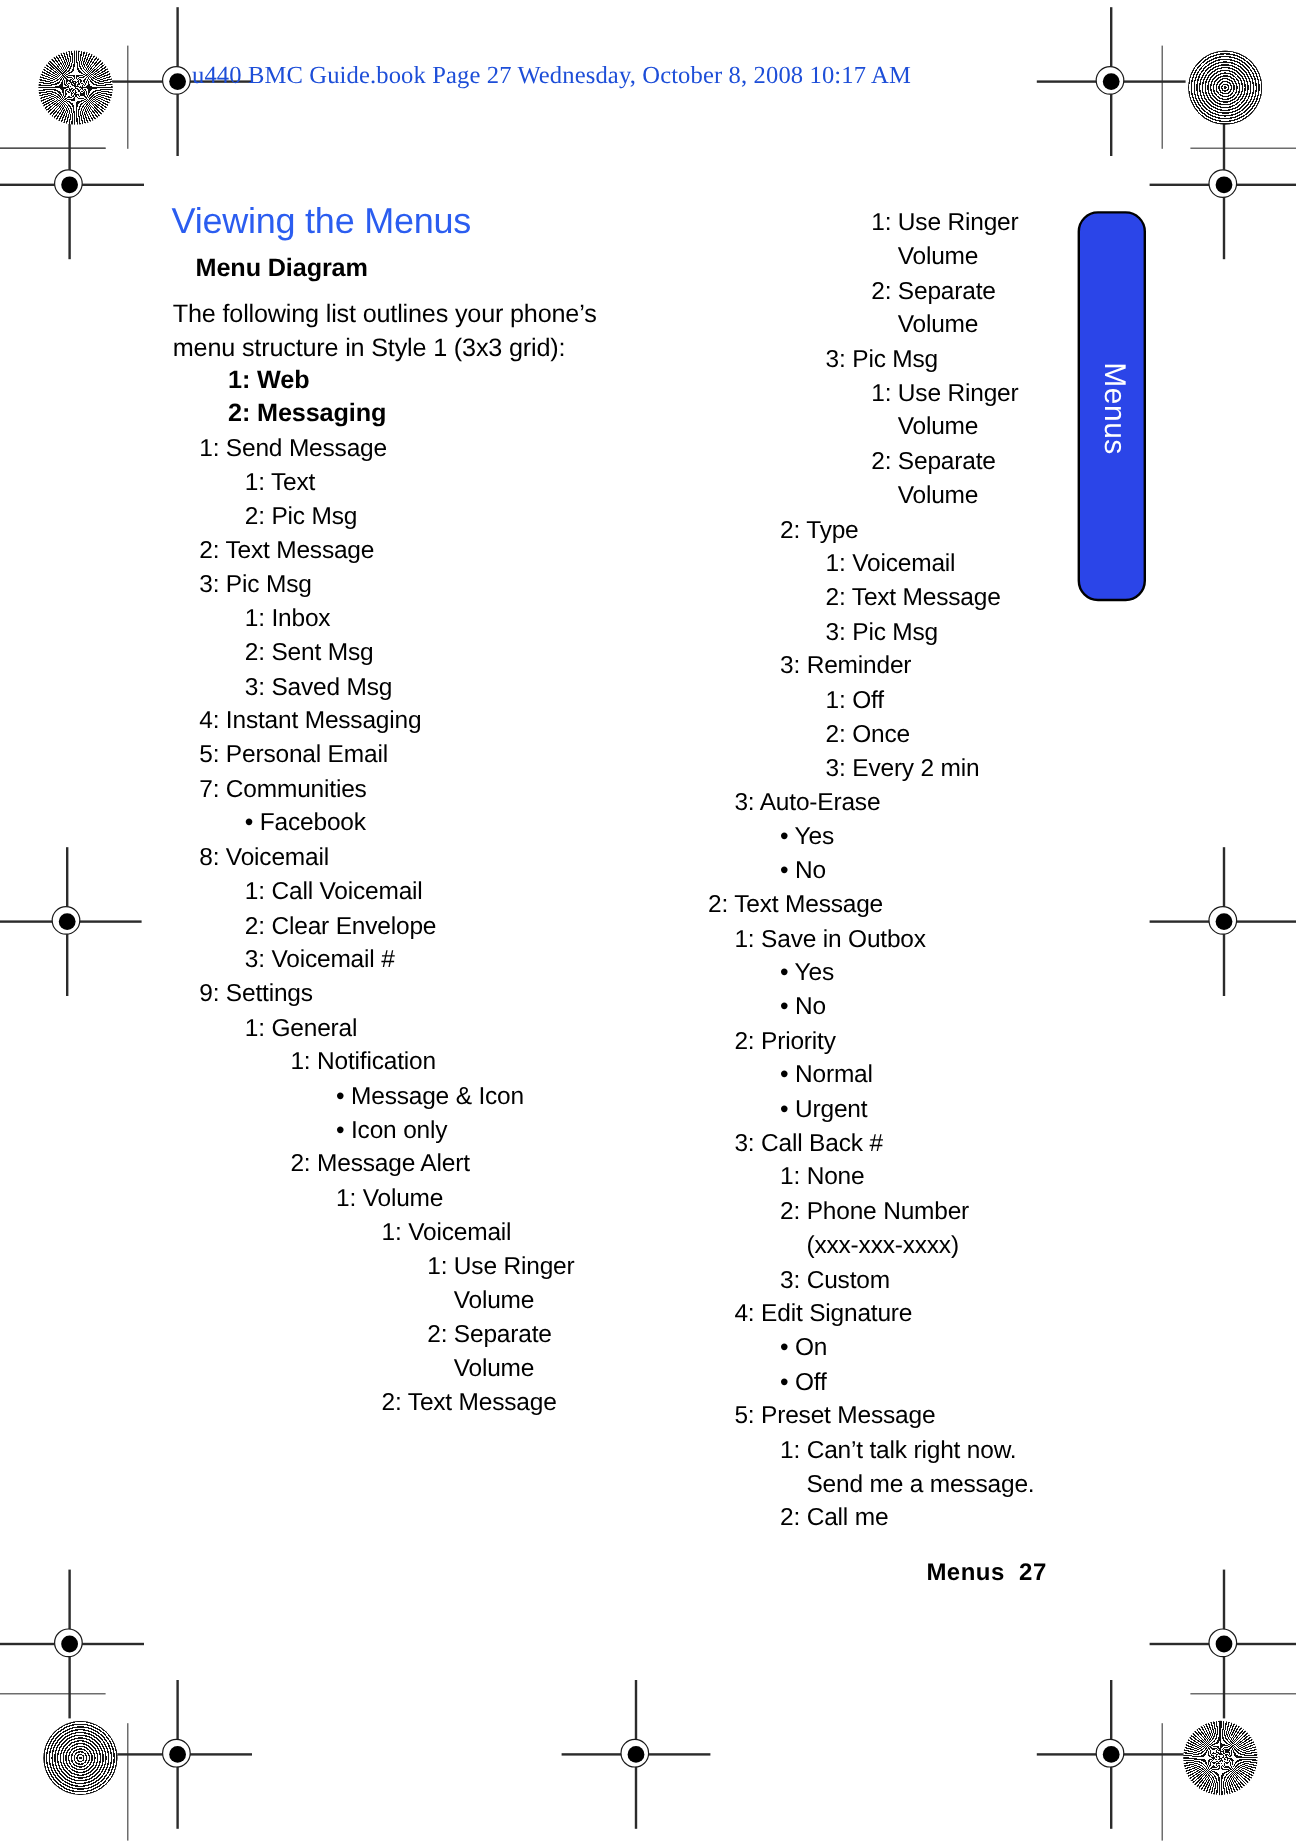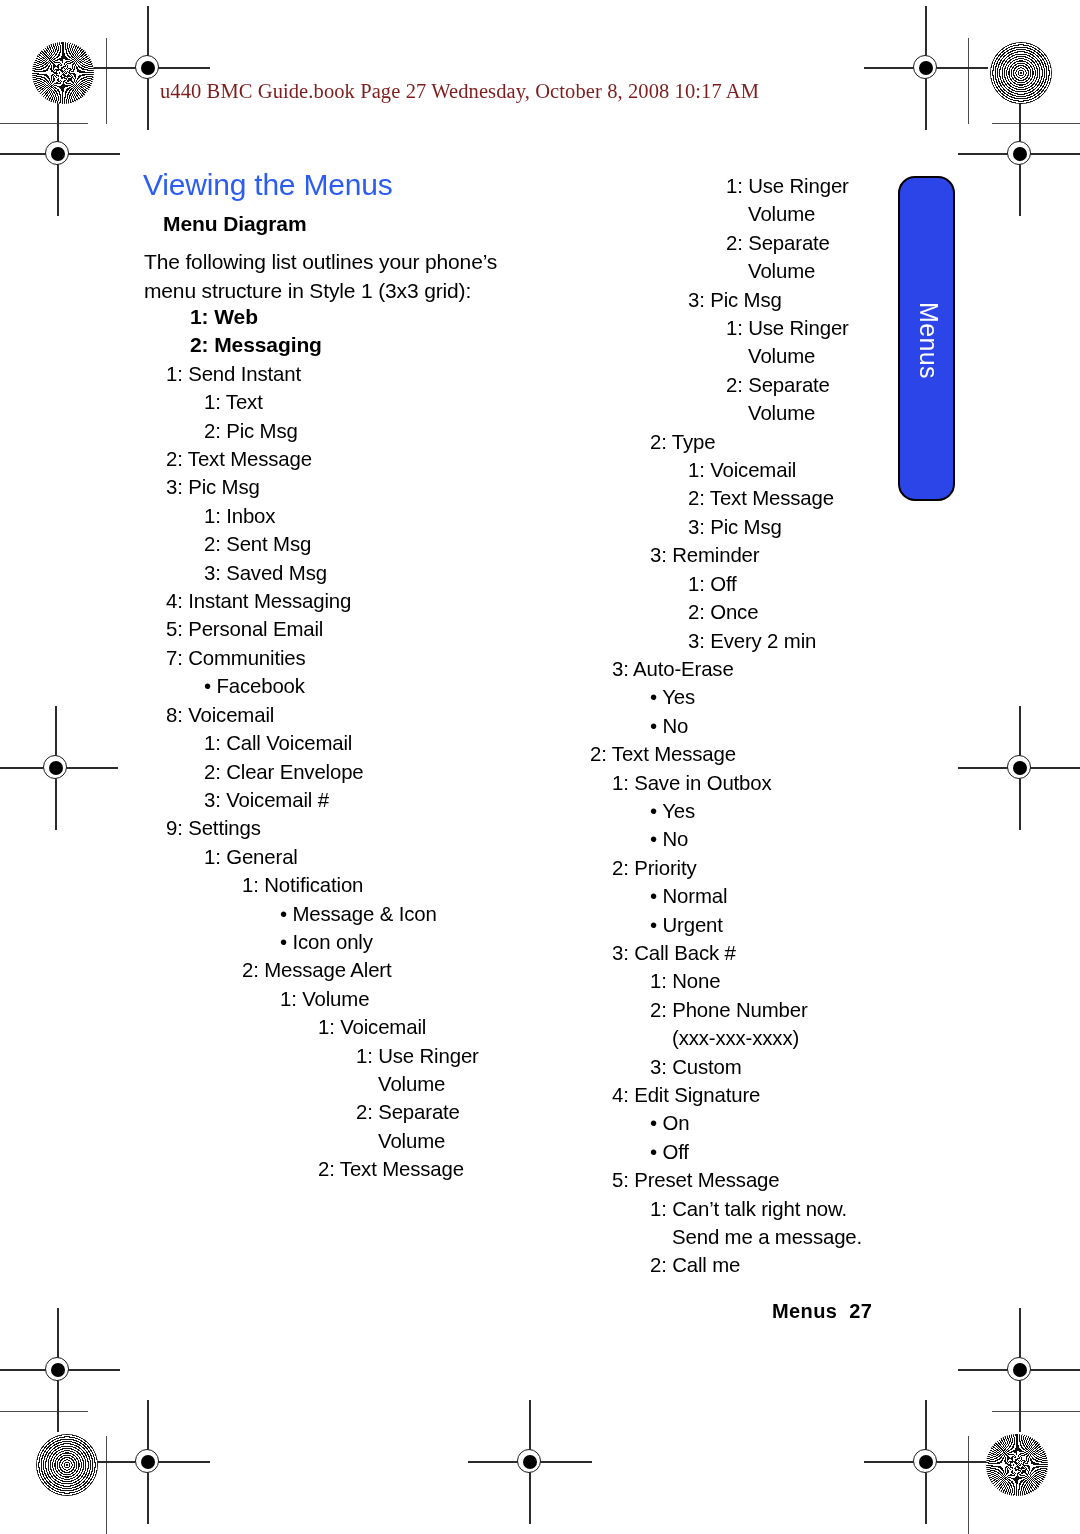--- a/index.html
+++ b/index.html
@@ -56,26 +56,26 @@
       repeating-radial-gradient(circle at 50% 50%, #141414 0px, #141414 1.1px, #ffffff 1.1px, #ffffff 2.3px);
   }
 
   .rule { position: absolute; background: #4a4a4a; }
   .rule.h { height: 1.1px; }
   .rule.v { width: 1.1px; }
 
   
   .run-head {
     position: absolute;
-    left: 160px; top: 80px;
+    left: 160px; top: 52px;
     font-family: "Liberation Serif", serif;
     font-size: 20.5px;
     letter-spacing: 0.1px;
     white-space: nowrap;
-    color: #7f1d1d;
+    color: #1d4ed8;
   }
 
   
   .page-title {
     position: absolute;
     left: 143px; top: 168px;
     font-size: 30px;
     font-weight: 400;
     color: #2b5df0;
     letter-spacing: -0.2px;
@@ -238,21 +238,21 @@
 
 <div class="run-head">u440 BMC Guide.book  Page 27  Wednesday, October 8, 2008  10:17 AM</div>
 
 <div class="page-title" style="color: rgb(43, 93, 240);">Viewing the Menus</div>
 <div class="sub-head">Menu Diagram</div>
 <div class="intro">The following list outlines your phone’s menu structure in Style 1 (3x3 grid):</div>
 
 <div class="col col-left">
     <div class="li i0 b">1: Web</div>
     <div class="li i0 b">2: Messaging</div>
-    <div class="li i1">1: Send Instant</div>
+    <div class="li i1">1: Send Message</div>
     <div class="li i2">1: Text</div>
     <div class="li i2">2: Pic Msg</div>
     <div class="li i1">2: Text Message</div>
     <div class="li i1">3: Pic Msg</div>
     <div class="li i2">1: Inbox</div>
     <div class="li i2">2: Sent Msg</div>
     <div class="li i2">3: Saved Msg</div>
     <div class="li i1">4: Instant Messaging</div>
     <div class="li i1">5: Personal Email</div>
     <div class="li i1">7: Communities</div>

